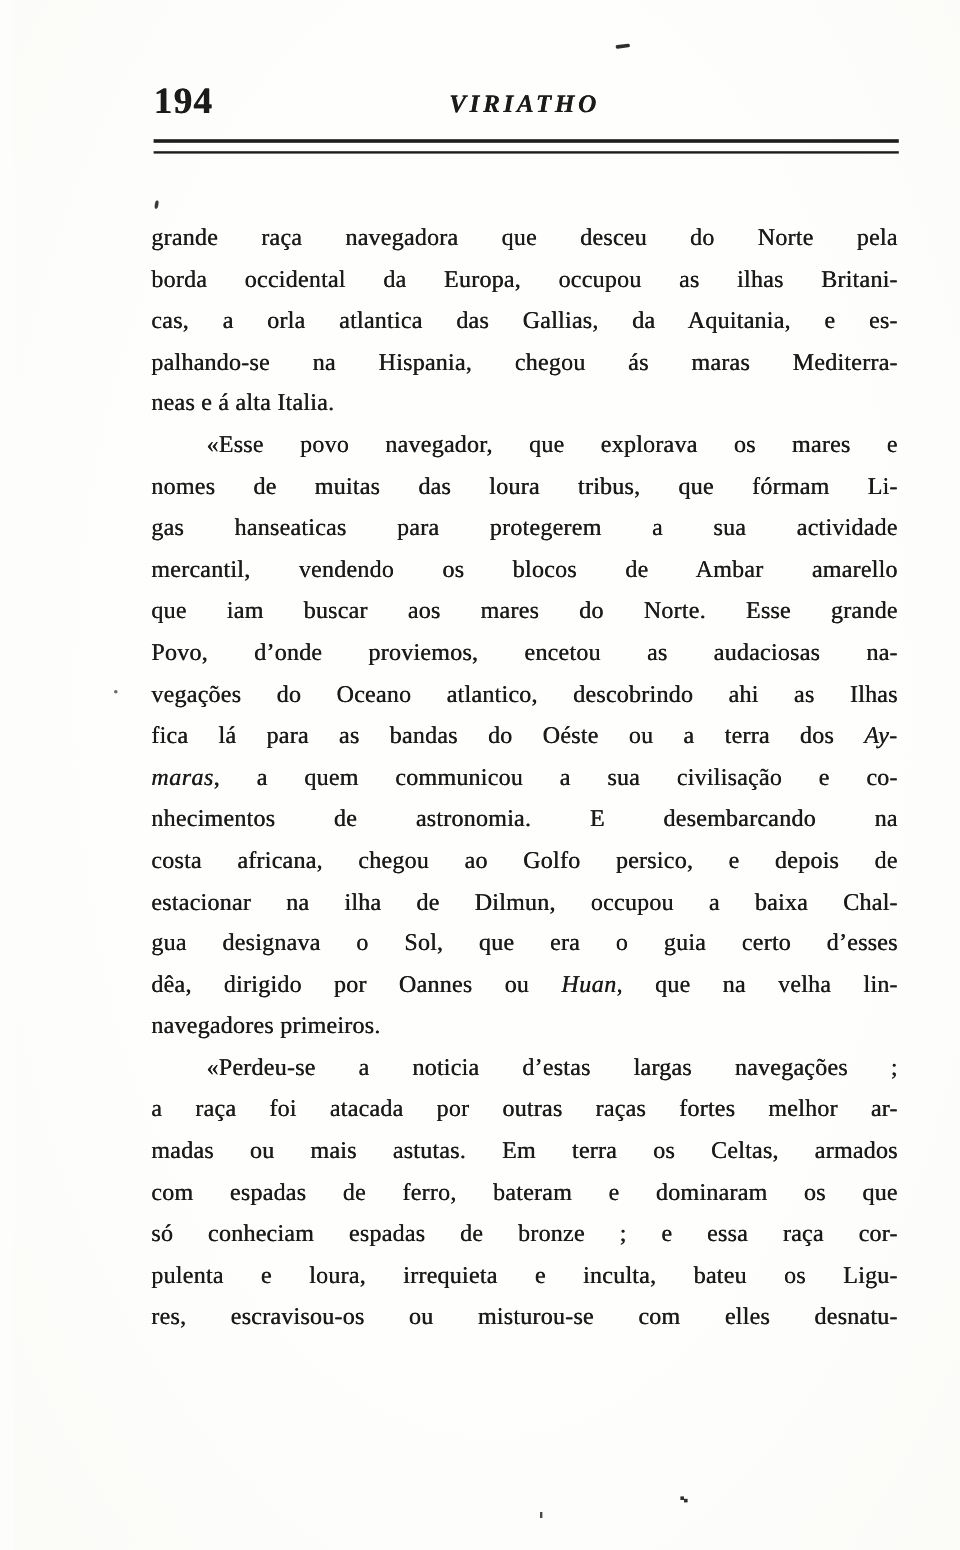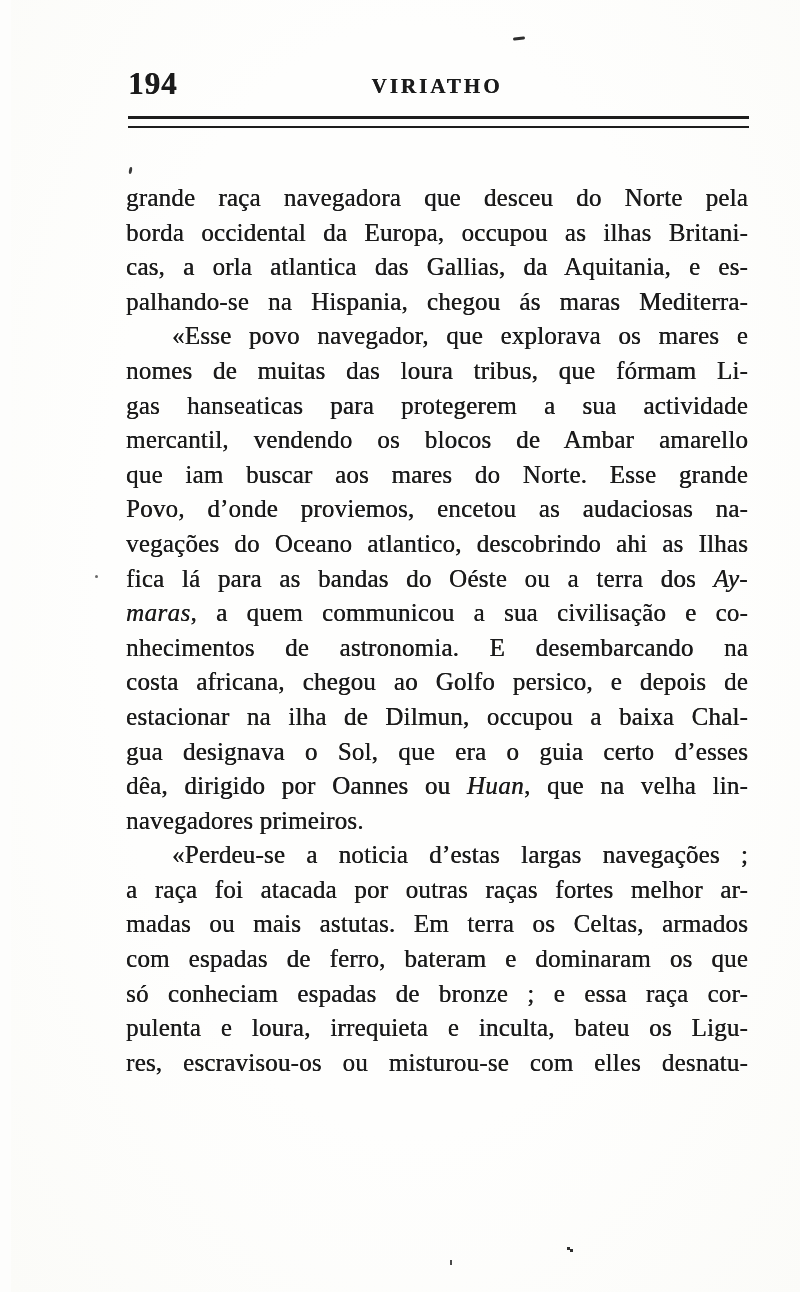--- a/index.html
+++ b/index.html
@@ -25,29 +25,30 @@
     position:absolute; left:117px; top:66px;
     font-size:31px; font-weight:bold; letter-spacing:1px;
     text-shadow:0.4px 0 0 currentColor;
   }
   .running-title{
     position:absolute; left:115px; top:74px; width:622px;
     text-align:center;
     font-size:21px; font-weight:bold; letter-spacing:3px;
     font-variant:small-caps;
     text-shadow:0.3px 0 0 currentColor;
+    font-style:italic;
   }
   
   .rule{position:absolute; left:117px; width:621px; background:#1d1d1d;}
   .rule-top{top:116px; height:3px;}
   .rule-bottom{top:126px; height:2px;}
   
   .text-block{
     position:absolute; left:115px; top:181px; width:622px;
-    font-size:25px;
+    font-size:20px;
     letter-spacing:0.2px;
     text-shadow:0.35px 0 0 currentColor;
   }
   .line{
     height:34.6px; line-height:34.6px;
     white-space:normal;
     text-align:justify;
     text-align-last:justify;
     overflow:visible;
   }
@@ -72,20 +73,21 @@
   <div class="running-title">VIRIATHO</div>
 
   <div class="rule rule-top"></div>
   <div class="rule rule-bottom"></div>
 
   <div class="text-block">
       <div class="line">grande raça navegadora que desceu do Norte pela</div>
       <div class="line">borda occidental da Europa, occupou as ilhas Britani-</div>
       <div class="line">cas, a orla atlantica das Gallias, da Aquitania, e es-</div>
       <div class="line">palhando-se na Hispania, chegou ás maras Mediterra-</div>
+      <div class="line no-justify">neas e á alta Italia.</div>
       <div class="line indent">«Esse povo navegador, que explorava os mares e</div>
       <div class="line">nomes de muitas das loura tribus, que fórmam Li-</div>
       <div class="line">gas hanseaticas para protegerem a sua actividade</div>
       <div class="line">mercantil, vendendo os blocos de Ambar amarello</div>
       <div class="line">que iam buscar aos mares do Norte. Esse grande</div>
       <div class="line">Povo, d’onde proviemos, encetou as audaciosas na-</div>
       <div class="line">vegações do Oceano atlantico, descobrindo ahi as Ilhas</div>
       <div class="line">fica lá para as bandas do Oéste ou a terra dos <i>Ay-</i></div>
       <div class="line"><i>maras</i>, a quem communicou a sua civilisação e co-</div>
       <div class="line">nhecimentos de astronomia. E desembarcando na</div>

